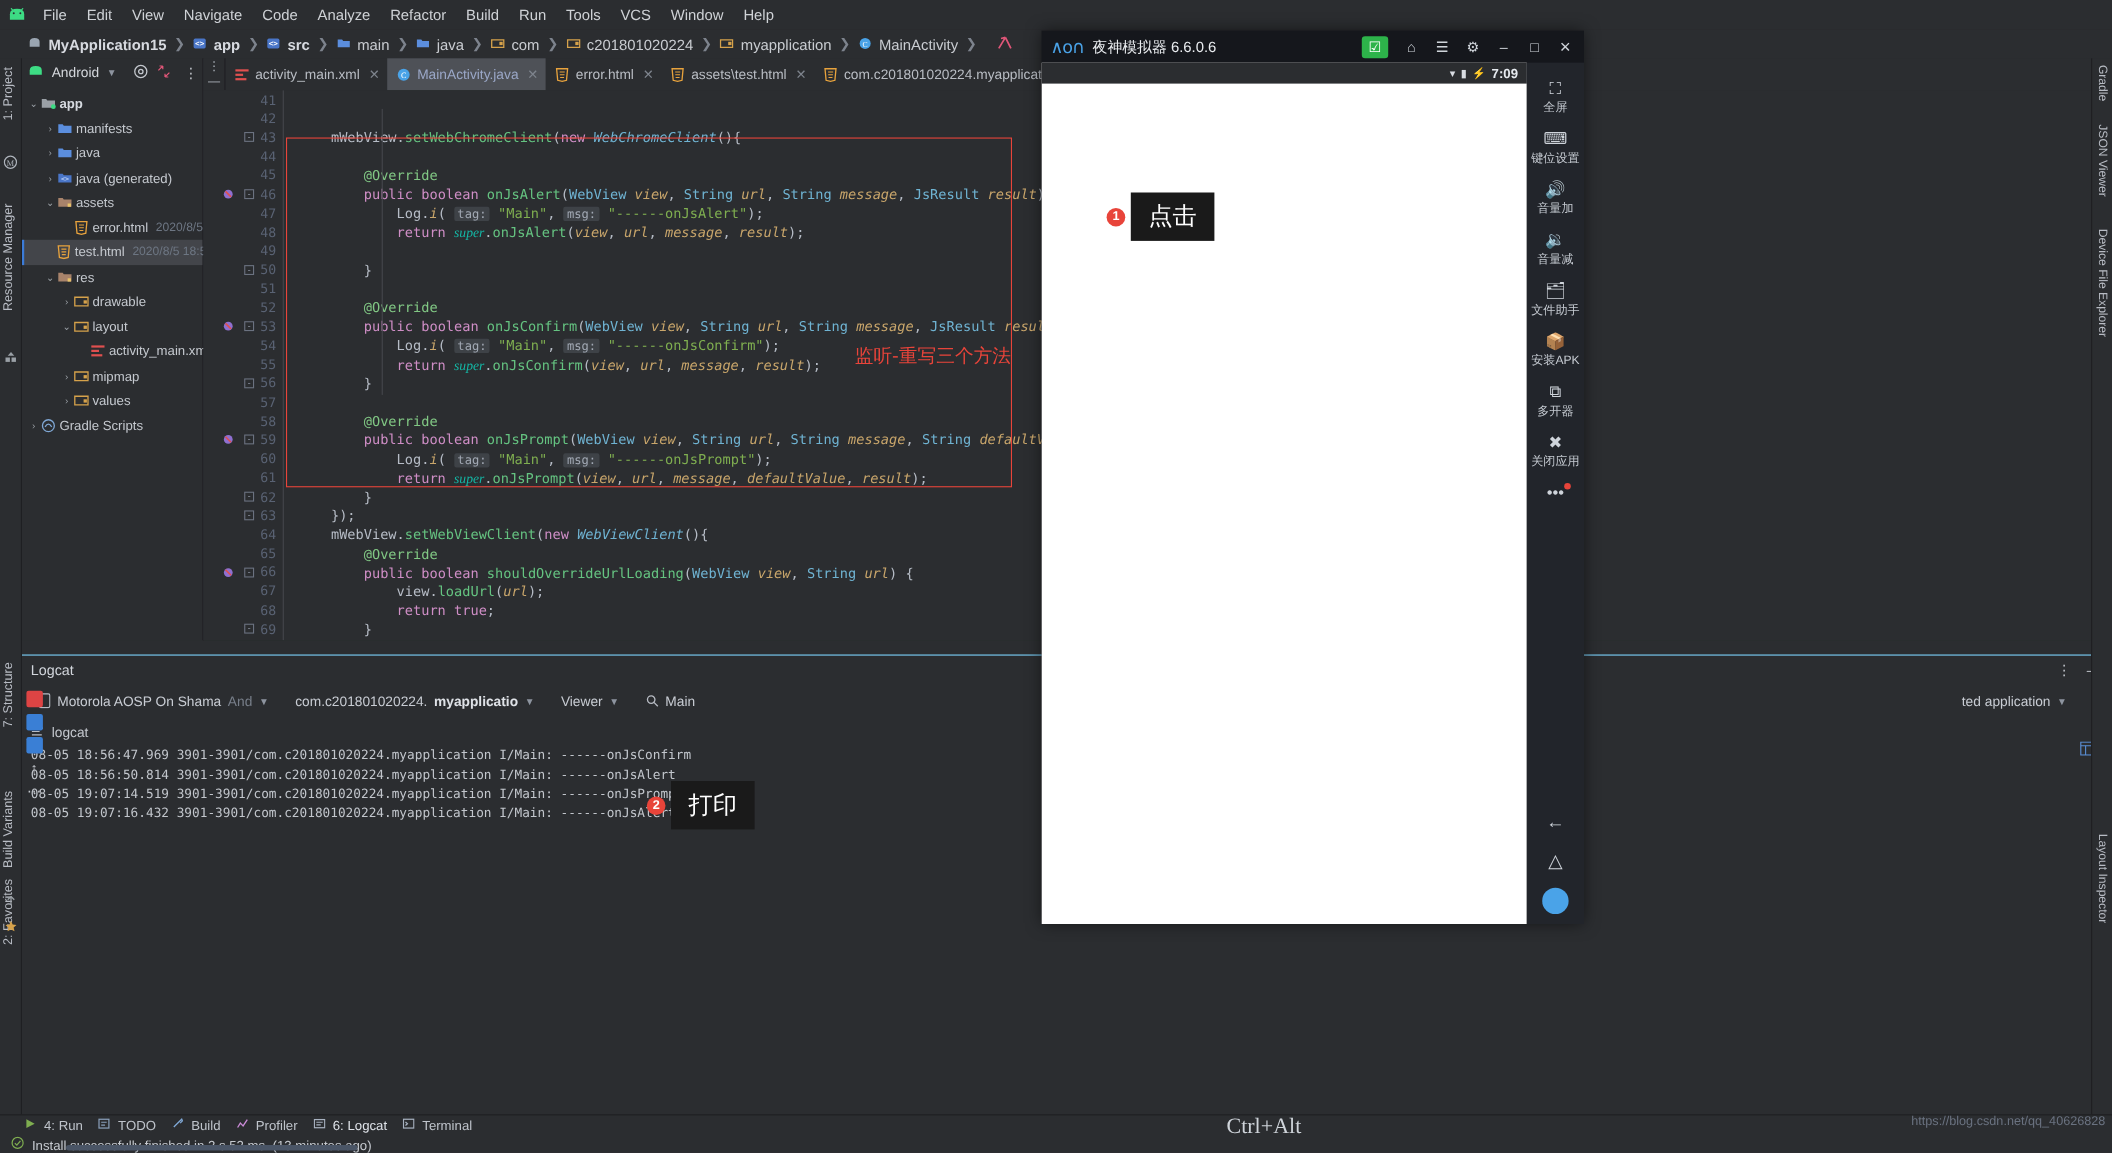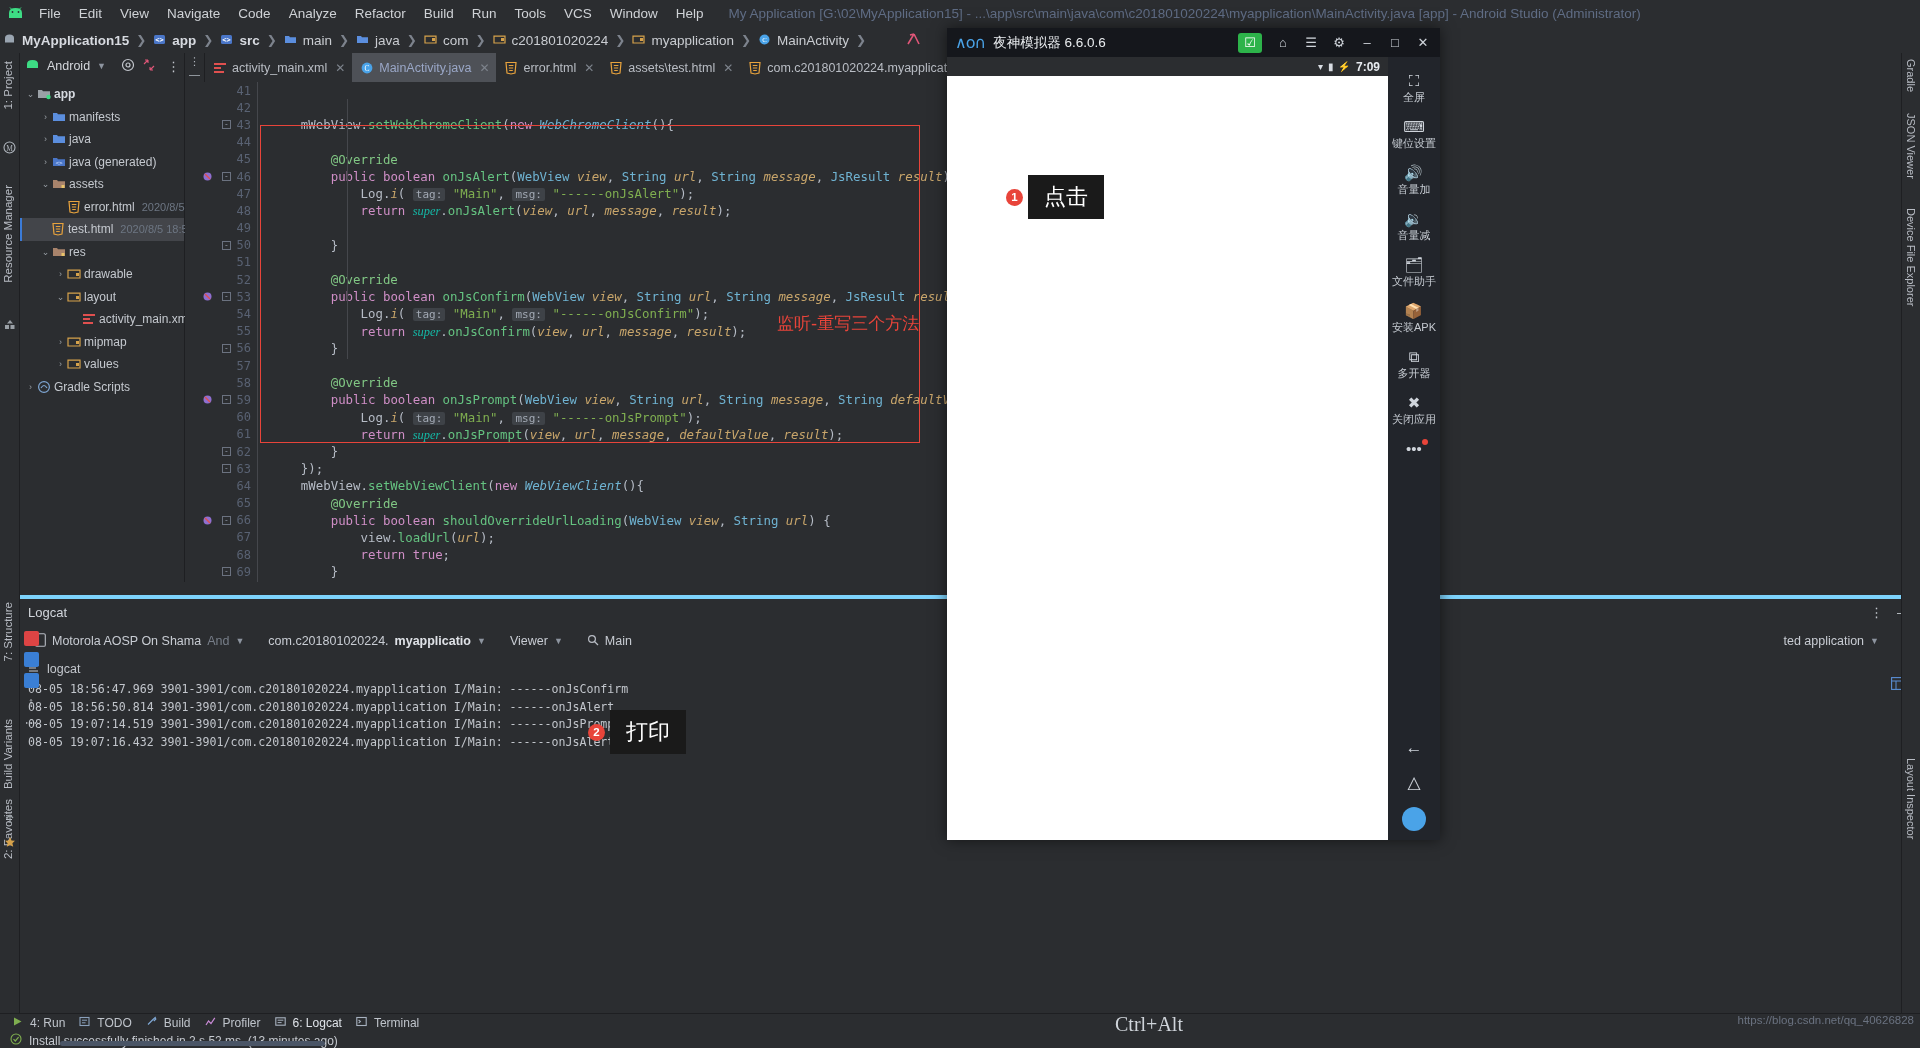--- a/index.html
+++ b/index.html
@@ -11,21 +11,21 @@
   }
   .ide { position:relative; width:1920px; height:1048px; background:#2b2d30; }
 
   
   .menubar { display:flex; align-items:center; height:27px; background:#2b2d30; padding-left:6px; gap:0; }
   .logo-droid { width:18px; height:16px; margin-right:6px; display:flex; align-items:center; justify-content:center; }
   .menuitem { padding:3px 9px; color:#cfd2d6; font-size:13.5px; white-space:nowrap; }
   .win-title { margin-left:16px; color:#5f6c84; font-size:13.5px; white-space:nowrap; overflow:hidden; }
 
   
-  .navbar { display:flex; align-items:center; height:26px; background:#2b2d30; gap:2px; position:relative; }
+  .navbar { display:flex; align-items:center; height:26px; background:#2b2d30; padding-left:22px; gap:2px; position:relative; }
   .crumb { display:flex; align-items:center; gap:5px; color:#d7dae0; font-size:13.5px; font-weight:bold; padding:1px 3px; }
   .crumb.norm { font-weight:normal; color:#c9ccd1; }
   .sep { color:#7d838d; font-size:12px; padding:0 2px; }
   .crumb-ic { width:14px; height:14px; display:inline-block; }
 
   
   .leftrail { position:absolute; left:0; top:53px; width:20px; bottom:0; background:#2b2d30; border-right:1px solid #1e1f22; }
   .rail-lbl { writing-mode:vertical-rl; transform:rotate(180deg); color:#b8bcc4; font-size:11.5px; white-space:nowrap; padding:4px 0; text-align:center; cursor:pointer;}
   .rail-top { position:absolute; top:4px; left:2px; }
   .rail-mid { position:absolute; top:128px; left:2px; }
@@ -67,36 +67,36 @@
   .str { color:#7fae50; } .mth { color:#65c381; } .ann { color:#81c784; }
   .var { color:#c9a66b; font-style:italic;} .pl { color:#b6bcc6; }
   .hint { background:#3e4247; color:#a2a9b4; border-radius:2px; padding:0 3px; font-size:11px;}
   .redbox { position:absolute; border:1px solid #e8443a; pointer-events:none; }
   .cn-note { position:absolute; color:#e8443a; font-size:17px; font-family:"DejaVu Sans", sans-serif; }
   .vline { position:absolute; width:1px; background:#45474c; }
 
   .bcfooter { position:absolute; left:185px; top:572px; height:20px; right:0; display:flex; align-items:center; padding-left:48px; gap:6px; font-size:12.5px; color:#a6abb4; border-top:1px solid #35373b; }
 
   
-  .logcat { position:absolute; left:20px; top:595px; right:0; bottom:35px; background:#2b2d30; border-top:4px solid #7dd3fc;}
+  .logcat { position:absolute; left:20px; top:595px; right:0; bottom:35px; background:#2b2d30; border-top:1px solid #7dd3fc;}
   .lc-title { display:flex; align-items:center; height:26px; padding-left:8px; color:#d2d6dc; font-size:13px;}
   .lc-toolbar { display:flex; align-items:center; height:32px; gap:10px; padding-left:8px; font-size:12.5px; }
   .combo { display:flex; align-items:center; gap:6px; color:#c8ccd3; padding:3px 7px; border-radius:3px; cursor:pointer;}
   .combo .cav { color:#8d949f; font-size:9px; }
   .dim { color:#777e89; }
   .bld { font-weight:bold; color:#dfe2e7; }
   .lc-sub { display:flex; align-items:center; height:24px; gap:7px; padding-left:8px; color:#c3c7cd; font-size:12.5px;}
   .logrows { padding-left:8px; font-family:"DejaVu Sans Mono", monospace; font-size:11.6px; color:#c2c6cc; }
   .logrow { height:17.5px; line-height:17.5px; white-space:nowrap; }
   .lc-rail { position:absolute; left:0; top:26px; width:22px; bottom:0; }
   .lc-icon { width:15px; height:15px; margin:6px auto; display:block; border-radius:2px;}
 
   
   .statusbar { position:absolute; left:0; bottom:0; right:0; height:35px; background:#2b2d30; border-top:1px solid #1e1f22;}
-  .tooltabs { display:flex; align-items:center; height:18px; gap:14px; padding-left:12px; font-size:12px; color:#bfc4cb;}
+  .tooltabs { display:flex; align-items:center; height:18px; gap:14px; padding-left:22px; font-size:12px; color:#bfc4cb;}
   .tooltab { display:flex; align-items:center; gap:4px; cursor:pointer;}
   .tooltab.active { color:#dfe3e9; }
   .statusmsg { display:flex; align-items:center; gap:7px; padding-left:10px; height:17px; font-size:12px; color:#c6cad0;}
   .scrollbar-h { position:absolute; left:60px; bottom:2px; height:5px; width:265px; background:#4a5566; border-radius:3px;}
 
   
   .nox { position:absolute; left:947px; top:28px; width:493px; height:812px; background:#1b1d22; box-shadow:0 0 14px rgba(0,0,0,.55); }
   .nox-title { display:flex; align-items:center; height:29px; background:#15171c; padding-left:8px; gap:8px;}
   .nox-logo { color:#4aa3e8; font-size:16px; letter-spacing:-1px; font-family:"DejaVu Sans", sans-serif;}
   .nox-name { color:#e9ecef; font-size:13.5px; }
@@ -150,21 +150,20 @@
     <div class="menuitem">Navigate</div>
     <div class="menuitem">Code</div>
     <div class="menuitem">Analyze</div>
     <div class="menuitem">Refactor</div>
     <div class="menuitem">Build</div>
     <div class="menuitem">Run</div>
     <div class="menuitem">Tools</div>
     <div class="menuitem">VCS</div>
     <div class="menuitem">Window</div>
     <div class="menuitem">Help</div>
-    <div class="win-title">My Application [G:\02\MyApplication15] - ...\app\src\main\java\com\c201801020224\myapplication\MainActivity.java [app] - Android Studio (Administrator)</div>
   </div>
 
   <div class="navbar">
     <div class="crumb">
       <span class="crumb-ic"><svg width="13" height="13" viewBox="0 0 13 13">
             <path d="M2 5 Q2 1.5 6.5 1.5 Q11 1.5 11 5 L11 9.5 L2 9.5 Z" fill="#9aa5b1"></path>
           </svg></span>
       <span>MyApplication15</span>
     </div>
     <span class="sep">❯</span>

